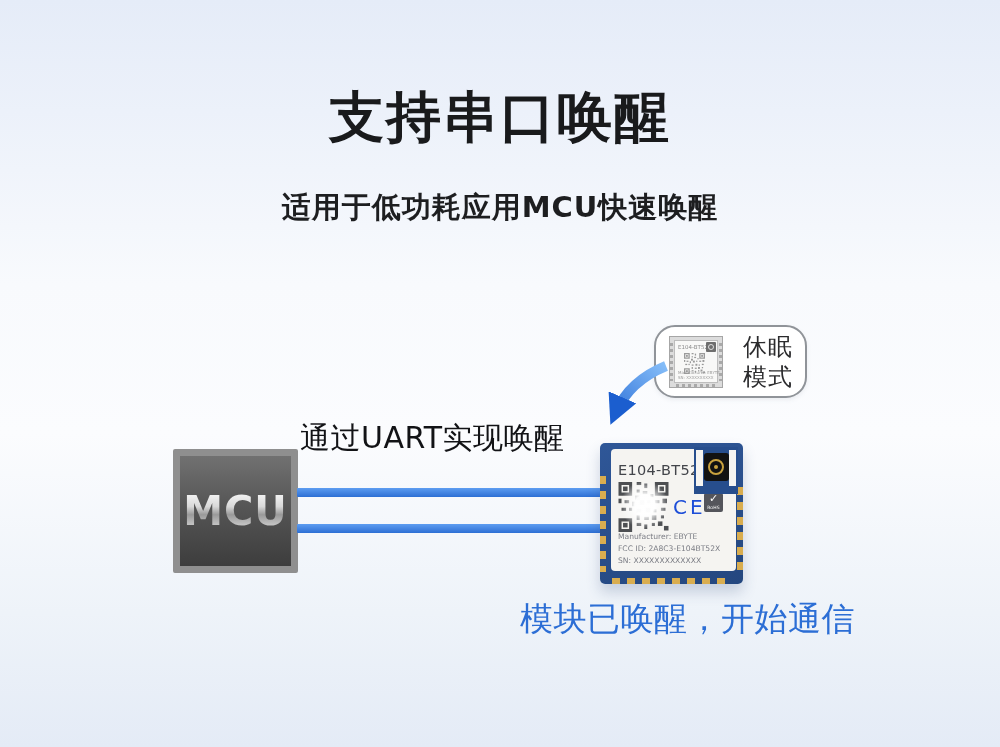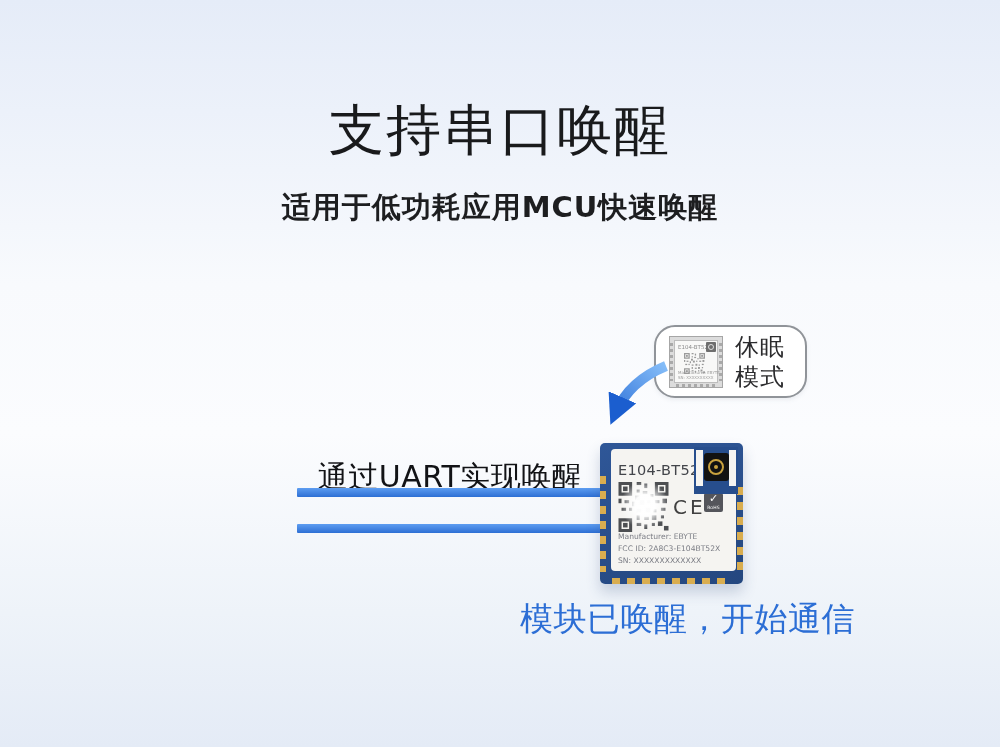--- a/index.html
+++ b/index.html
@@ -2,28 +2,28 @@
 <html><head>
 <meta charset="utf-8">
 <style>
   html,body{margin:0;padding:0;}
   .page{
     position:relative;width:1000px;height:747px;overflow:hidden;
     font-family:"DejaVu Sans","Liberation Sans",sans-serif;
     background:linear-gradient(180deg,#e5ecf8 0%,#ecf1fa 15%,#f8fafd 38%,#fbfcfe 58%,#eef3f9 82%,#e4ebf6 100%);
   }
   
-  .title{position:absolute;top:94px;left:0;right:0;text-align:center;
-    font-size:55px;font-weight:400;color:#191a1c;letter-spacing:2px;}
+  .title{position:absolute;top:81px;left:0;right:0;text-align:center;
+    font-size:55px;font-weight:700;color:#191a1c;letter-spacing:2px;}
   .subtitle{position:absolute;top:188px;left:0;right:0;text-align:center;
     font-size:29px;font-weight:700;color:#1d1e20;letter-spacing:1px;}
   
   .badge{position:absolute;left:654px;top:325px;width:153px;height:73px;
     background:#ffffff;border:2px solid #909499;border-radius:21px;
-    display:flex;align-items:center;gap:12px;padding-left:13px;box-sizing:border-box;
+    display:flex;align-items:center;gap:20px;padding-left:13px;box-sizing:border-box;
     box-shadow:0 2px 4px rgba(120,130,150,.12);}
   .badge-label{font-size:24px;line-height:30px;color:#2b2b2d;letter-spacing:1px;}
   
   .mini-mod{position:relative;width:54px;height:52px;background:#dcdcdc;border:1px solid #a6a6a6;
     box-sizing:border-box;flex:0 0 auto;}
   .mini-pads-l,.mini-pads-r{position:absolute;top:6px;bottom:6px;width:3px;
     background:repeating-linear-gradient(180deg,#a9a9a9 0 3px,rgba(0,0,0,0) 3px 6px);}
   .mini-pads-l{left:0;} .mini-pads-r{right:0;}
   .mini-pads-b{position:absolute;left:6px;right:6px;bottom:0;height:3px;
     background:repeating-linear-gradient(90deg,#a9a9a9 0 3px,rgba(0,0,0,0) 3px 6px);}
@@ -39,21 +39,21 @@
   .arrow{position:absolute;left:588px;top:356px;width:90px;height:84px;}
   
   .mcu{position:absolute;left:173px;top:449px;width:125px;height:124px;box-sizing:border-box;
     border:7px solid #8f8f8f;border-radius:2px;
     background:linear-gradient(180deg,#717171 0%,#565656 45%,#3d3d3d 100%);
     display:flex;align-items:center;justify-content:center;}
   .mcu-text{font-size:40px;font-weight:700;letter-spacing:1px;
     background:linear-gradient(180deg,#ffffff 0%,#d9d9d9 40%,#9a9a9a 58%,#e8e8e8 100%);
     -webkit-background-clip:text;background-clip:text;color:transparent;}
   
-  .uart-caption{position:absolute;left:300px;top:457px;width:300px;text-align:center;
+  .uart-caption{position:absolute;left:300px;top:418px;width:300px;
     font-size:30px;color:#121316;letter-spacing:.5px;white-space:nowrap;}
   .uart-line{position:absolute;left:297px;width:305px;height:9px;border-radius:1px;
     background:linear-gradient(180deg,#5d9df1,#2d6fd4);}
   .uart-line.l1{top:488px;} .uart-line.l2{top:524px;}
   
   .module{position:absolute;left:600px;top:443px;width:143px;height:141px;}
   .pcb{position:absolute;inset:0;border-radius:5px;
     background:linear-gradient(160deg,#2f5798,#24477f);
     box-shadow:0 8px 14px rgba(45,75,125,.22);}
   .pads-l{position:absolute;left:0;top:33px;bottom:12px;width:6px;
@@ -62,21 +62,21 @@
     background:repeating-linear-gradient(180deg,#d9ad4f 0 8px,rgba(0,0,0,0) 8px 15px);}
   .pads-b{position:absolute;left:12px;right:12px;bottom:0;height:6px;
     background:repeating-linear-gradient(90deg,#d9ad4f 0 8px,rgba(0,0,0,0) 8px 15px);}
   .mod-label{position:absolute;left:11px;top:6px;right:7px;bottom:13px;
     background:#f5f4f1;border-radius:4px;}
   .mod-name{position:absolute;left:7px;top:13px;font-size:14.5px;color:#43454b;letter-spacing:.3px;white-space:nowrap;}
   .qr-wrap{position:absolute;left:6px;top:33px;width:53px;height:50px;color:#4d4f52;}
   .qr-wrap svg{width:100%;height:100%;}
   .qr-shine{position:absolute;inset:0;
     background:radial-gradient(circle at 52% 46%,rgba(255,255,255,.98) 0 26%,rgba(255,255,255,0) 62%);}
-  .ce-mark{position:absolute;left:62px;top:46px;font-size:20px;color:#404040;letter-spacing:3px;}
+  .ce-mark{position:absolute;left:62px;top:46px;font-size:20px;color:#1d4ed8;letter-spacing:3px;}
   .rohs{position:absolute;left:93px;top:44px;width:19px;height:19px;background:#54555b;border-radius:2px;
     text-align:center;overflow:hidden;}
   .rohs-check{display:block;font-size:11px;line-height:12px;color:#ffffff;}
   .rohs-text{display:block;font-size:4.5px;line-height:5px;color:#ffffff;letter-spacing:.2px;}
   .mfr{position:absolute;left:7px;top:82px;font-size:7.6px;line-height:12px;color:#7b7d85;white-space:nowrap;}
   .ant-zone{position:absolute;top:4px;right:5px;width:44px;height:47px;background:#274e8d;}
   .ant-pad-l{position:absolute;left:2px;top:3px;width:7px;height:36px;background:#f5f4f1;}
   .ant-pad-r{position:absolute;right:2px;top:3px;width:7px;height:36px;background:#f5f4f1;}
   .ipex{position:absolute;left:10px;top:6px;width:25px;height:28px;background:#121212;border-radius:3px;}
   .ipex::before{content:"";position:absolute;left:4px;top:6px;width:12px;height:12px;
@@ -165,20 +165,23 @@
         <stop offset="0" stop-color="#85bdf8"></stop>
           <stop offset="1" stop-color="#1e63d2"></stop>
       </linearGradient>
       <marker id="ahead" markerWidth="3" markerHeight="3" refX="1.6" refY="1.5" orient="auto" markerUnits="strokeWidth">
         <path d="M0,0 L3,1.5 L0,3 z" fill="#1b5ecf"></path>
       </marker>
     </defs>
     <path d="M78,10 C56,19 38,33 28,56" fill="none" stroke="url(#agrad)" stroke-width="10" marker-end="url(#ahead)"></path>
   </svg>
 
+  <div class="mcu">
+    <span class="mcu-text">MCU</span>
+  </div>
 
   <div class="uart-caption">通过UART实现唤醒</div>
   <div class="uart-line l1"></div>
   <div class="uart-line l2"></div>
 
   <div class="module">
     <div class="pcb"></div>
     <div class="pads-l"></div>
     <div class="pads-r"></div>
     <div class="pads-b"></div>

